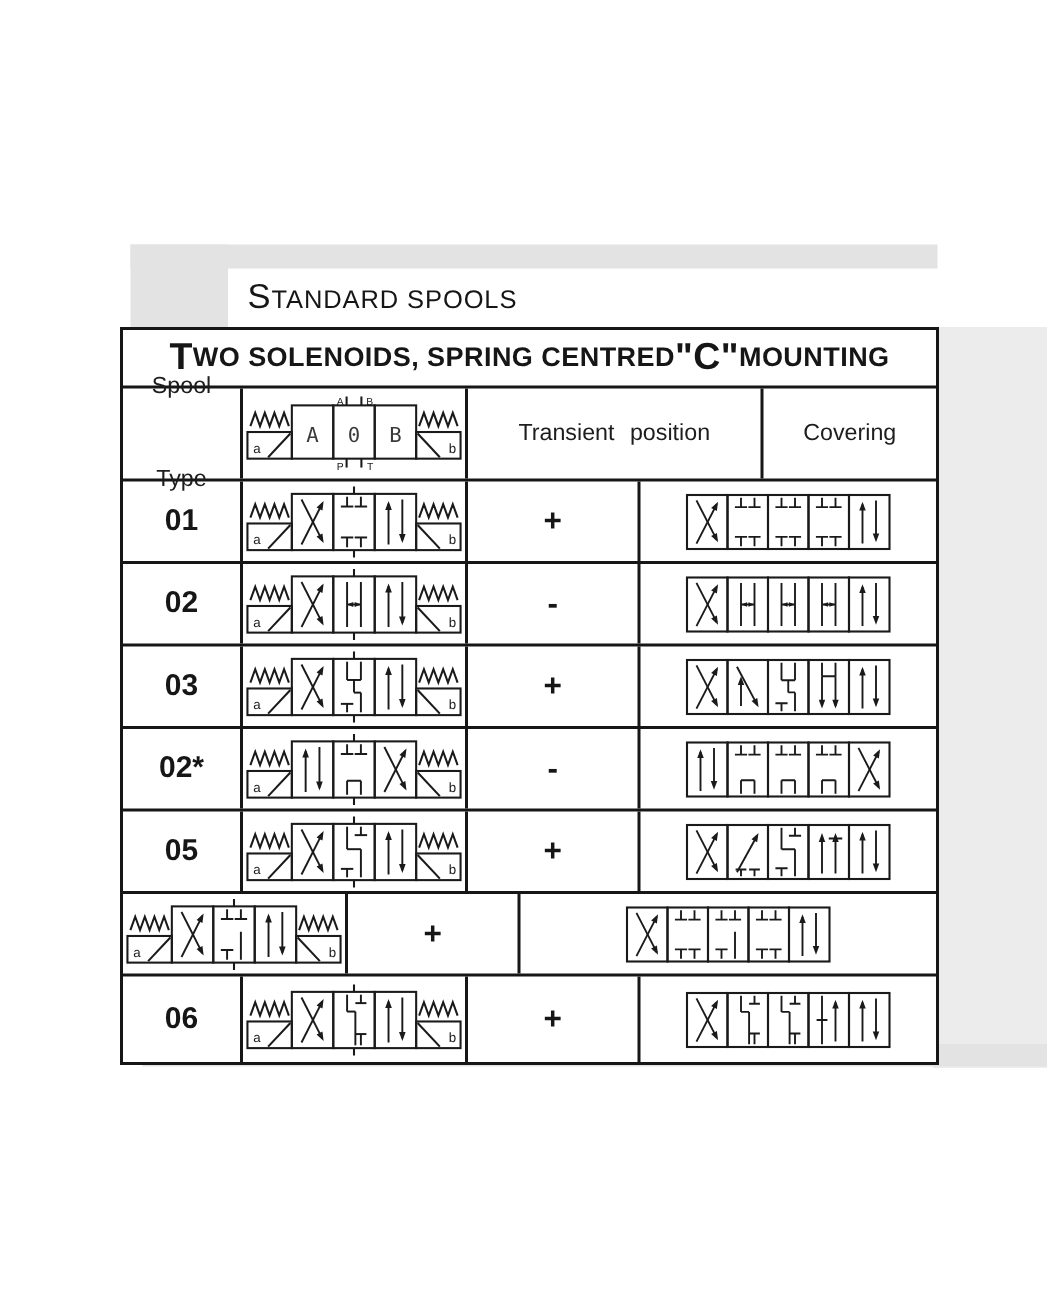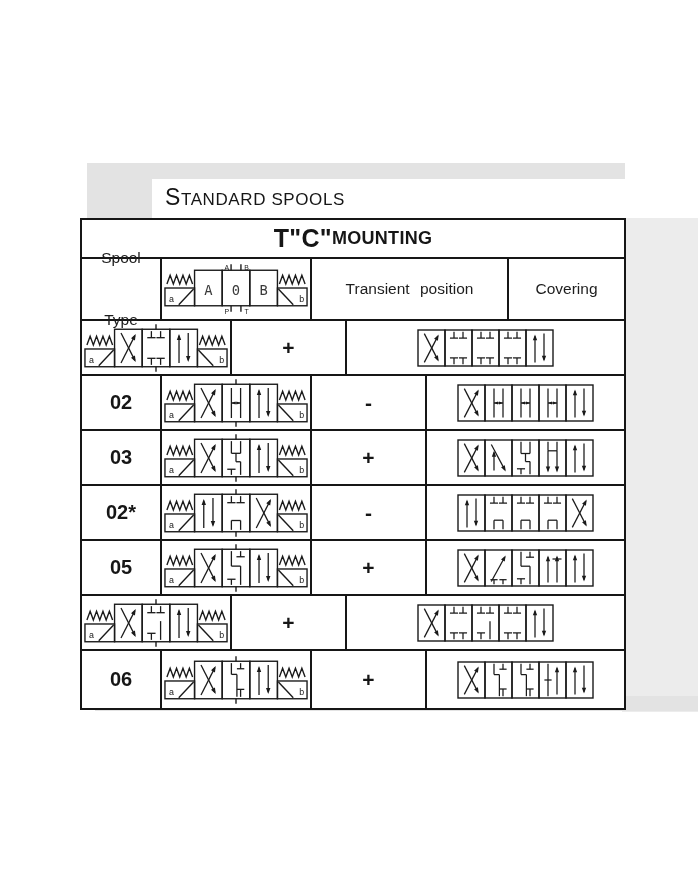--- a/index.html
+++ b/index.html
@@ -54,20 +54,21 @@
 <div class="band" id="band-left"></div>
 <div class="band" id="band-right"></div>
 <div class="band" id="band-bottom"></div>
 
 <div id="page-title"><span class="lead">S</span><span>TANDARD SPOOLS</span></div>
 
 <div id="main-table">
 
   <div class="banner">
       <span class="big">T</span>
+      <span>WO SOLENOIDS, SPRING CENTRED </span>
       <span class="big">"C"</span>
       <span> MOUNTING</span>
     </div>
 
   <div class="trow hdr">
     <div class="tcell c-spool">
       <div class="hdr-label">Spool</div>
       <div class="hdr-label" style="margin-top:4px">Type</div>
     </div>
     <div class="tcell c-sym">
@@ -99,20 +100,23 @@
     <div class="tcell c-trans">
       <div class="hdr-label hdr-trans">Transient position</div>
     </div>
     <div class="tcell c-cov">
       <div class="hdr-label">Covering</div>
     </div>
   </div>
 
   <div id="rows-host">
       <div class="trow drow">
+        <div class="tcell c-spool">
+          <div class="spool-type">01</div>
+        </div>
         <div class="tcell c-sym">
           <svg width="150" height="48" viewBox="0 0 150 48">
             <line x1="75" y1="0" x2="75" y2="5" stroke="#1a1a1a" stroke-width="1.4"></line>
             <line x1="75" y1="43" x2="75" y2="48" stroke="#1a1a1a" stroke-width="1.4"></line>
             <rect x="33" y="5" width="28" height="38" fill="none" stroke="#1a1a1a" stroke-width="1.4"></rect>
             <g transform="translate(33,5) scale(0.933,0.95)">
               <line x1="7" y1="36" x2="22.082714160459496" y2="6.777241314109728" stroke="#1a1a1a" stroke-width="1.4"></line>
               <polygon points="23,5 22.151510598425034,11.876777278305221 17.886131444561684,9.675291263408011" fill="#1a1a1a"></polygon>
               <line x1="7" y1="4" x2="22.082714160459496" y2="33.22275868589027" stroke="#1a1a1a" stroke-width="1.4"></line>
               <polygon points="23,35 17.886131444561684,30.32470873659199 22.151510598425034,28.123222721694777" fill="#1a1a1a"></polygon>

